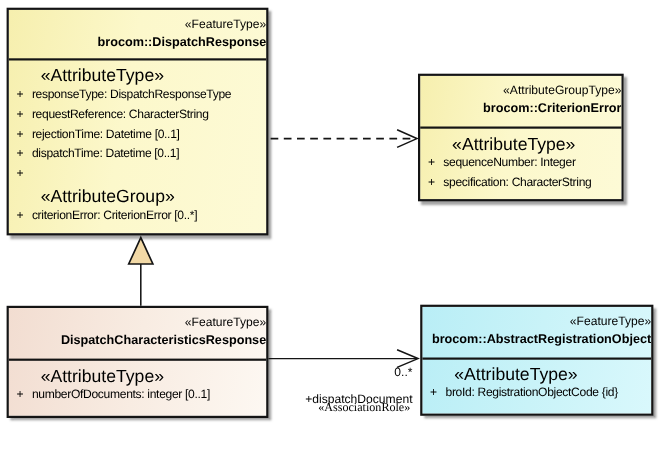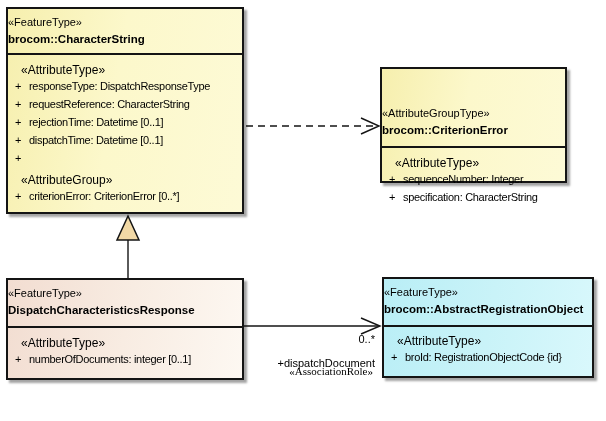--- a/index.html
+++ b/index.html
@@ -8,37 +8,37 @@
     font-family:"Liberation Sans","DejaVu Sans",sans-serif; color:#000;
     overflow:hidden;
   }
   .uml-class {
     position:absolute; box-sizing:border-box;
     border:2px solid #141414;
     box-shadow:3px 3px 2px rgba(90,90,90,0.55);
   }
   .cls-header {
     box-sizing:border-box; border-bottom:2px solid #141414;
-    text-align:left; padding-top:5px; overflow:hidden;
+    text-align:right; padding-top:5px; overflow:hidden;
   }
   .stereo  { font-size:11px; line-height:16px; white-space:nowrap; }
   .cls-name{ font-size:11.5px; line-height:19px; font-weight:bold; white-space:nowrap; }
   .cls-name.italic { }
   .cls-body { overflow:hidden; }
-  .sect-label { font-size:12px; line-height:14px; padding-left:13px; margin-top:8px; white-space:nowrap; }
+  .sect-label { font-size:16px; line-height:14px; padding-left:29px; margin-top:8px; white-space:nowrap; }
   .attr-row { display:flex; font-size:11px; line-height:18px; white-space:nowrap; }
   .attr-row .plus { flex:none; width:21px; padding-left:7px; box-sizing:border-box; }
   .attr-row .attr-text { letter-spacing:-0.3px; }
   .yellow { background:linear-gradient(100deg,#f6efae 0%,#fcf8cb 45%,#fdfad6 100%); }
   .pink   { background:linear-gradient(100deg,#f2ddd1 0%,#f8ece2 50%,#fdf8f2 100%); }
   .cyan   { background:linear-gradient(100deg,#b9eef6 0%,#c9f3f8 50%,#d9f8fc 100%); }
   #box-dispatch-response { left:6px; top:7px; width:238px; height:207px; }
   #box-dispatch-response .cls-header { height:46px; }
   #box-criterion-error { left:380px; top:67px; width:187px; height:116px; }
-  #box-criterion-error .cls-header { height:48px;margin-top:31px; }
+  #box-criterion-error .cls-header { height:48px; }
   #box-dispatch-characteristics { left:6px; top:278px; width:238px; height:102px; }
   #box-dispatch-characteristics .cls-header { height:48px; }
   #box-abstract-registration { left:382px; top:277px; width:212px; height:101px; }
   #box-abstract-registration .cls-header { height:48px; }
   #box-abstract-registration .sect-label { margin-top:7px; }
   .connector-layer { position:absolute; left:0; top:0; width:606px; height:421px; z-index:5; pointer-events:none; }
   .edge-label { position:absolute; font-size:11px; white-space:nowrap; text-align:right; z-index:6; }
   #lbl-multiplicity { right:231px; top:333px; }
   #lbl-role        { right:231px; top:357px; }
   #lbl-assoc-stereo{ right:233px; top:365px;font-family:Liberation Serif, serif; }
@@ -63,21 +63,21 @@
     </g>
   </svg>
 
   <div class="edge-label" id="lbl-multiplicity">0..*</div>
   <div class="edge-label" id="lbl-role">+dispatchDocument</div>
   <div class="edge-label" id="lbl-assoc-stereo">«AssociationRole»</div>
 
   <div class="uml-class yellow" id="box-dispatch-response">
     <div class="cls-header">
       <div class="stereo">«FeatureType»</div>
-      <div class="cls-name">brocom::CharacterString</div>
+      <div class="cls-name">brocom::DispatchResponse</div>
     </div>
     <div class="cls-body">
       <div class="sect-label">«AttributeType»</div>
       <div class="attr-row">
         <span class="plus">+</span>
         <span class="attr-text">responseType: DispatchResponseType</span>
       </div>
       <div class="attr-row">
         <span class="plus">+</span>
         <span class="attr-text">requestReference: CharacterString</span>

